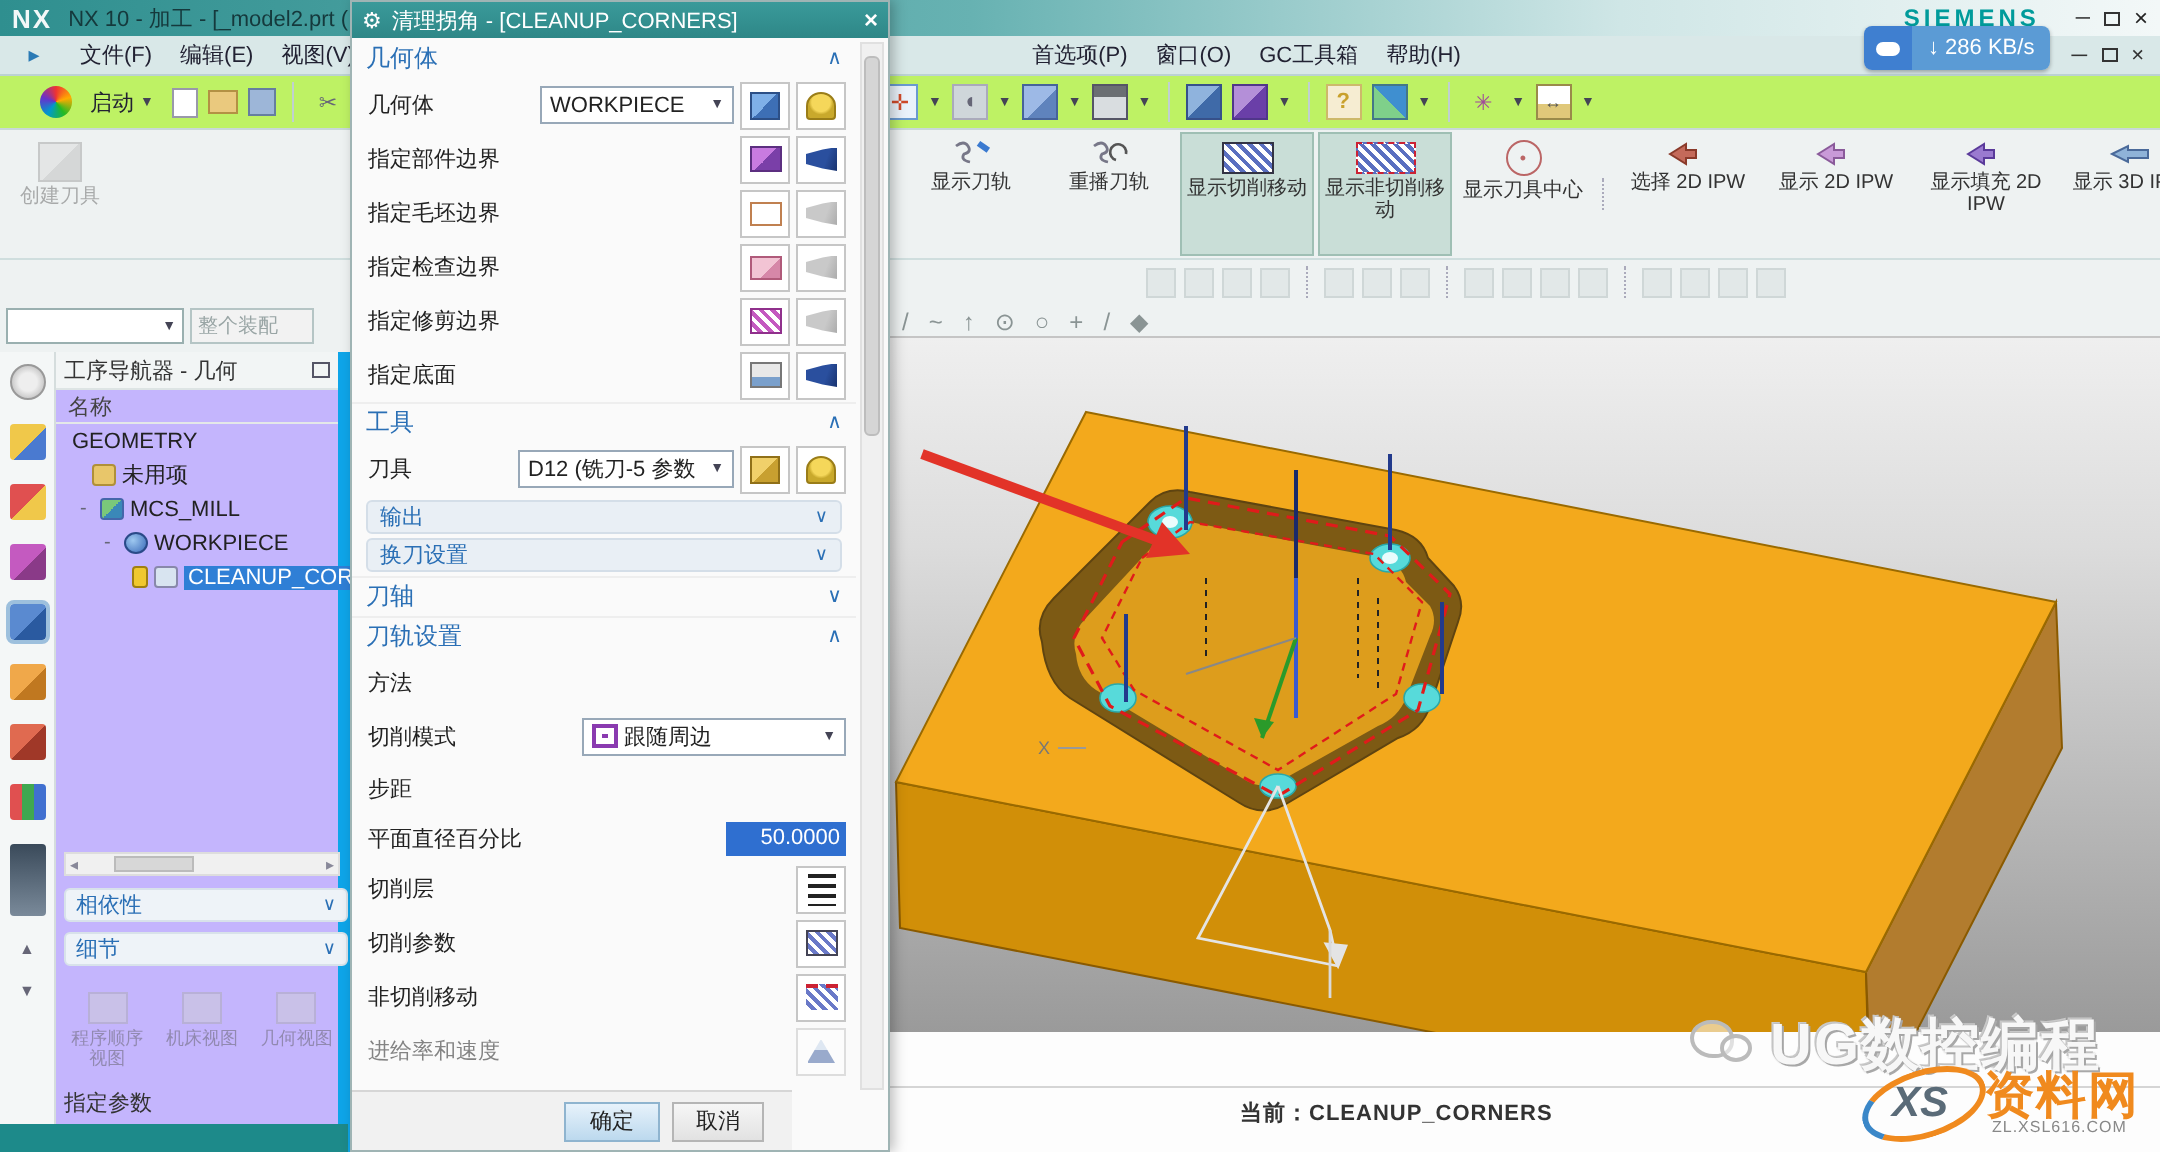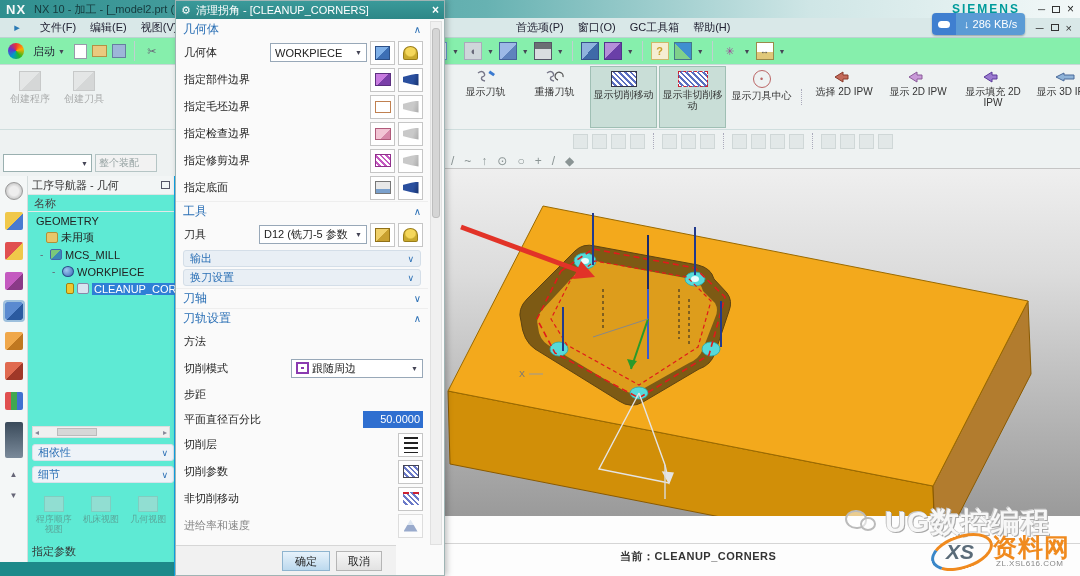--- a/index.html
+++ b/index.html
@@ -18,22 +18,22 @@
   .wtitle{color:#15393c;font-size:11px}
   .brand{margin-left:auto;color:#009b9b;font-weight:bold;letter-spacing:2px;font-size:12px}
   .winctl{display:flex;gap:7px;margin-left:10px;color:#222;font-size:10px;align-items:center}
   .winbox{width:8px;height:7px;border:1px solid #333;display:inline-block}
   .menubar{left:0;top:18px;width:1080px;height:20px;background:#d9e8e8;border-bottom:1px solid #bcd2d2;
     display:flex;align-items:center;gap:14px;padding:0 8px}
   .menubar .mi{color:#223;cursor:default}
   .menuright{margin-left:auto;display:flex;gap:7px;align-items:center;color:#333}
 
   
-  .toolbar1{left:0;top:38px;width:1080px;height:27px;background:#86efac;border-bottom:1px solid #c8d8d8;
-    display:flex;align-items:center;gap:5px;padding:0 8px}
+  .toolbar1{left:0;top:38px;width:1080px;height:27px;background:#bef264;border-bottom:1px solid #c8d8d8;
+    display:flex;align-items:center;gap:5px;padding:0 20px}
   .tbico{width:18px;height:18px;border:1px solid transparent;display:flex;align-items:center;justify-content:center;font-size:11px;color:#667}
   .ball{width:16px;height:16px;border-radius:50%;background:conic-gradient(#e33,#fa0,#2b2,#09c,#63c,#e33)}
   .startbtn{display:flex;align-items:center;gap:3px;padding:1px 4px;color:#223}
   .caret{font-size:7px;color:#445}
   .docic{width:13px;height:15px;background:#fff;border:1px solid #99a}
   .foldic{width:15px;height:12px;background:#eac97e;border:1px solid #b39144}
   .saveic{width:14px;height:14px;background:#9db6d8;border:1px solid #667ea0}
   .sep{width:1px;height:20px;background:#c0d0d0;margin:0 3px}
   .ribbon{left:0;top:65px;width:1080px;height:65px;background:#eef2f2;border-bottom:1px solid #cfdede}
   .bigbtn{width:52px;height:58px;display:flex;flex-direction:column;align-items:center;justify-content:flex-start;
@@ -58,21 +58,21 @@
   .combo .caret{margin-left:auto}
   .asmbox{width:62px;height:18px;background:#f2f2f2;border:1px solid #b5c5c5;color:#99a5a5;display:flex;align-items:center;padding:0 3px;font-size:10px}
 
   
   .resbar{left:0;top:176px;width:28px;height:400px;background:#f4f7f7;border-right:1px solid #d5dddd;
     display:flex;flex-direction:column;align-items:center;gap:12px;padding-top:6px}
   .rbi{width:18px;height:18px;border-radius:2px}
   .rbi.sel{outline:2px solid #9dc0dd;background:#dceaf5}
 
   
-  .navigator{left:28px;top:176px;width:147px;height:400px;background:#5eead4;border-right:1px solid #0ea5e9}
+  .navigator{left:28px;top:176px;width:147px;height:400px;background:#c4b5fd;border-right:6px solid #0ea5e9}
   .navhdr{height:19px;background:#f2f5f5;border-bottom:1px solid #dde4e4;display:flex;align-items:center;padding:0 4px;color:#333}
   .navhdr .sq{margin-left:auto;width:9px;height:8px;border:1px solid #556}
   .colhdr{height:17px;border-bottom:1px solid #e4e8e8;display:flex;align-items:center;padding:0 6px;color:#444}
   .trow{height:17px;display:flex;align-items:center;gap:3px;padding-left:6px;white-space:nowrap}
   .trow .exp{color:#667;width:7px;font-size:10px}
   .tico{width:12px;height:11px;border-radius:2px;flex:none}
   .trow.sel .tlabel{background:#2f7fd6;color:#fff;padding:0 2px}
   .hscroll{margin:4px 2px;height:12px;background:#f0f0f0;border:1px solid #ddd;display:flex;align-items:center}
   .hthumb{width:40px;height:8px;background:#d7d7d7;border:1px solid #bbb;margin-left:18px}
   .npanel{height:17px;margin:2px 3px;background:#eef3f8;border:1px solid #d8e2ea;border-radius:3px;
@@ -210,24 +210,20 @@
     <span class="tbico" style="color:#a04a9a">✳</span>
     <span class="caret">▼</span>
     <span class="tbico" style="background:linear-gradient(#fff 55%,#e0c87a 55%);border:1px solid #9a8a4a;color:#555;font-size:9px">↔</span>
     <span class="caret">▼</span>
   </div>
 
   <div class="abs ribbon">
     <div class="row" style="gap:2px;padding:2px 4px;width:174px">
       <div class="bigbtn grayed">
         <span class="bico" style="background:linear-gradient(135deg,#d8d8d8 0 50%,#b8b8b8 50%);border:1px solid #999"></span>
-        <span>创建程序</span>
-      </div>
-      <div class="bigbtn grayed">
-        <span class="bico" style="background:linear-gradient(135deg,#d8d8d8 0 50%,#b8b8b8 50%);border:1px solid #999"></span>
         <span>创建刀具</span>
       </div>
     </div>
     <div class="row abs" style="left:452px;top:1px;gap:2px">
       <div class="dispbtn">
         <svg class="ipwico" viewBox="0 0 22 14">
             <path d="M3 3 q4 -3 6 0 t-2 4 q-2 3 3 4" fill="none" stroke="#778" stroke-width="1.4"></path>
             <rect x="14" y="2" width="6" height="3" transform="rotate(35 17 3)" fill="#3a7ad0"></rect>
           </svg>
         <span>显示刀轨</span>

